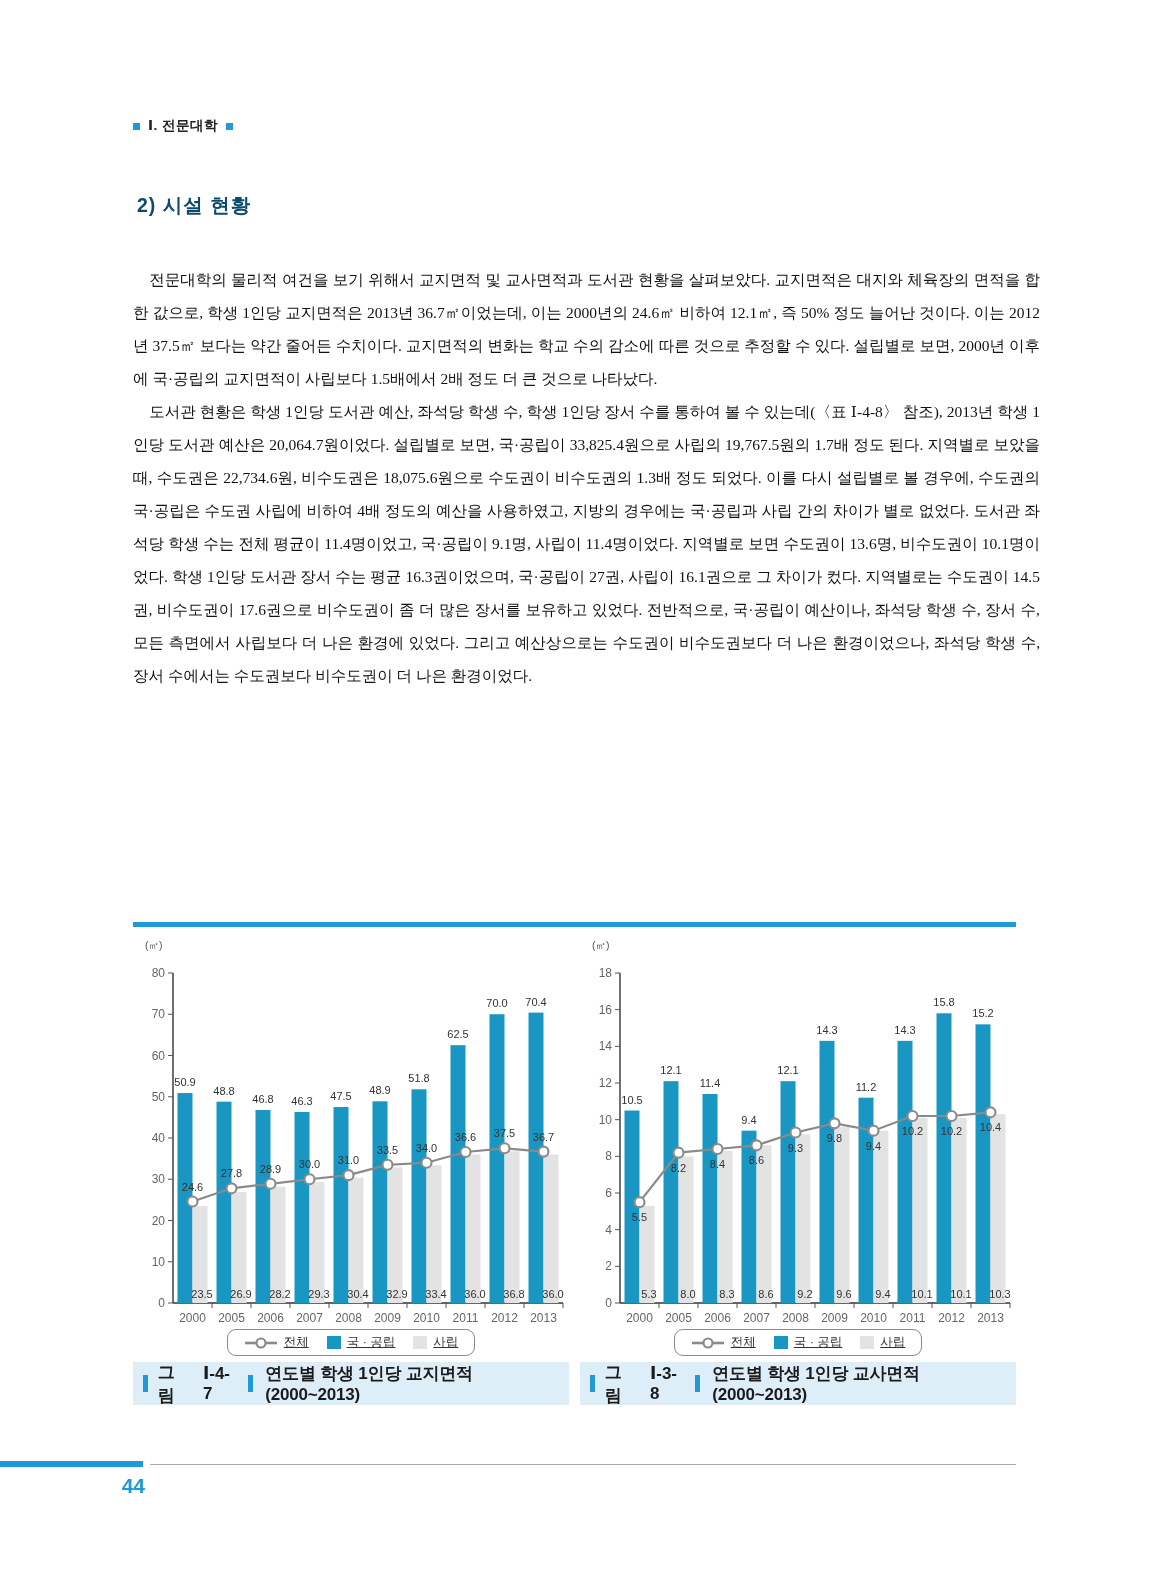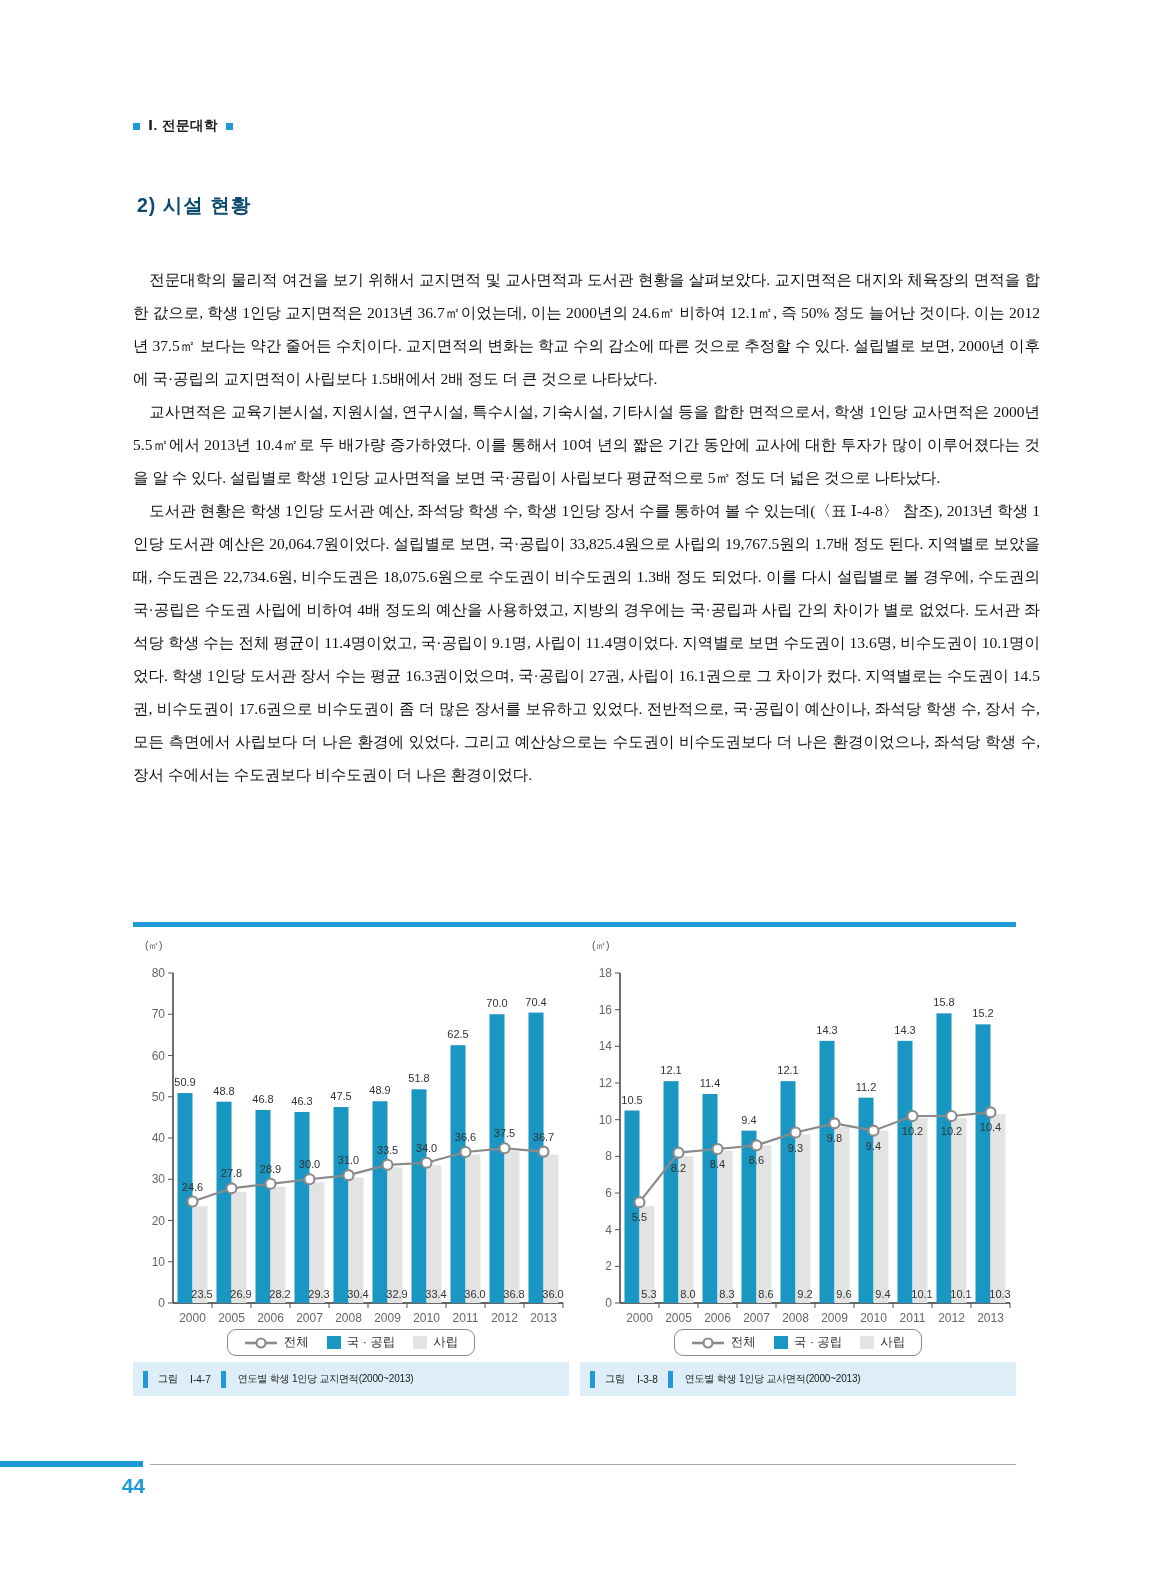--- a/index.html
+++ b/index.html
@@ -34,36 +34,37 @@
   .chart-svg .unit{font-size:10.5px;fill:#555;}
   .chart-svg .ylab,.chart-svg .xlab{font-size:12px;fill:#666;}
   .chart-svg .vlab{font-size:11px;fill:#333;}
   .chart-svg .axis{stroke:#333;stroke-width:1.4;}
   .chart-svg .tick{stroke:#555;stroke-width:1;}
   
   .legend{
     margin:1px auto 6px auto;width:fit-content;display:flex;align-items:center;gap:18px;
     border:1.3px solid #8a8a8a;border-radius:9px;padding:4px 16px;font-size:12.5px;color:#333;
     background:#fff;
+    text-decoration:underline;
   }
   .legend .li{display:flex;align-items:center;gap:6px;}
   .line-sym line{stroke:var(--line-gray);stroke-width:2.6;}
   .line-sym circle{fill:#fff;stroke:var(--line-gray);stroke-width:2.2;}
   .sw{display:inline-block;width:14px;height:13px;}
   .sw-blue{background:var(--bar-blue);}
   .sw-gray{background:var(--bar-gray);}
   
   .caption{
-    margin-top:6px;height:34px;background:var(--caption-bg);
+    margin-top:6px;height:43px;background:var(--caption-bg);
     display:flex;align-items:center;padding:0 10px;gap:10px;
-    font-size:10px;font-weight:normal;color:#1b1b1b;
+    font-size:17px;font-weight:bold;color:#1b1b1b;
   }
   .cap-bar{display:inline-block;width:5px;height:17px;background:var(--accent);}
   .cap-no{margin-left:2px;}
-  .cap-title{margin-left:2px;letter-spacing:-0.2px;text-align:center;}
+  .cap-title{margin-left:2px;letter-spacing:-0.2px;}
   
   .footer-bar{position:absolute;left:0;top:1461px;width:143px;height:6px;background:var(--accent);}
   .footer-rule{position:absolute;left:150px;top:1464px;width:866px;height:1px;background:#a9a9a9;}
   .page-number{
     position:absolute;left:101px;top:1474px;width:44px;text-align:right;
     font-size:21px;font-weight:bold;color:var(--accent);
   }
 </style>
 </head>
 <body>
@@ -73,21 +74,20 @@
   <div class="running-header">
     <span class="sq"></span>
     <span>Ⅰ. 전문대학</span>
     <span class="sq"></span>
   </div>
 
   <div class="section-title">2) 시설 현황</div>
 
   <div class="body-text">
     <p>전문대학의 물리적 여건을 보기 위해서 교지면적 및 교사면적과 도서관 현황을 살펴보았다. 교지면적은 대지와 체육장의 면적을 합한 값으로, 학생 1인당 교지면적은 2013년 36.7㎡이었는데, 이는 2000년의 24.6㎡ 비하여 12.1㎡, 즉 50% 정도 늘어난 것이다. 이는 2012년 37.5㎡ 보다는 약간 줄어든 수치이다. 교지면적의 변화는 학교 수의 감소에 따른 것으로 추정할 수 있다. 설립별로 보면, 2000년 이후에 국·공립의 교지면적이 사립보다 1.5배에서 2배 정도 더 큰 것으로 나타났다.</p>
-    <p>교사면적은 교육기본시설, 지원시설, 연구시설, 특수시설, 기숙시설, 기타시설 등을 합한 면적으로서, 학생 1인당 교사면적은 2000년 5.5㎡에서 2013년 10.4㎡로 두 배가량 증가하였다. 이를 통해서 10여 년의 짧은 기간 동안에 교사에 대한 투자가 많이 이루어졌다는 것을 알 수 있다. 설립별로 학생 1인당 교사면적을 보면 국·공립이 사립보다 평균적으로 5㎡ 정도 더 넓은 것으로 나타났다.</p>
     <p>도서관 현황은 학생 1인당 도서관 예산, 좌석당 학생 수, 학생 1인당 장서 수를 통하여 볼 수 있는데(〈표 Ⅰ-4-8〉 참조), 2013년 학생 1인당 도서관 예산은 20,064.7원이었다. 설립별로 보면, 국·공립이 33,825.4원으로 사립의 19,767.5원의 1.7배 정도 된다. 지역별로 보았을 때, 수도권은 22,734.6원, 비수도권은 18,075.6원으로 수도권이 비수도권의 1.3배 정도 되었다. 이를 다시 설립별로 볼 경우에, 수도권의 국·공립은 수도권 사립에 비하여 4배 정도의 예산을 사용하였고, 지방의 경우에는 국·공립과 사립 간의 차이가 별로 없었다. 도서관 좌석당 학생 수는 전체 평균이 11.4명이었고, 국·공립이 9.1명, 사립이 11.4명이었다. 지역별로 보면 수도권이 13.6명, 비수도권이 10.1명이었다. 학생 1인당 도서관 장서 수는 평균 16.3권이었으며, 국·공립이 27권, 사립이 16.1권으로 그 차이가 컸다. 지역별로는 수도권이 14.5권, 비수도권이 17.6권으로 비수도권이 좀 더 많은 장서를 보유하고 있었다. 전반적으로, 국·공립이 예산이나, 좌석당 학생 수, 장서 수, 모든 측면에서 사립보다 더 나은 환경에 있었다. 그리고 예산상으로는 수도권이 비수도권보다 더 나은 환경이었으나, 좌석당 학생 수, 장서 수에서는 수도권보다 비수도권이 더 나은 환경이었다.</p>
   </div>
 
   <div class="figures-rule"></div>
 
   <div class="figures">
 
     <div class="figure">
       <svg class="chart-svg" viewBox="0 0 436 395">
           <text x="12" y="16" class="unit">(㎡)</text>

